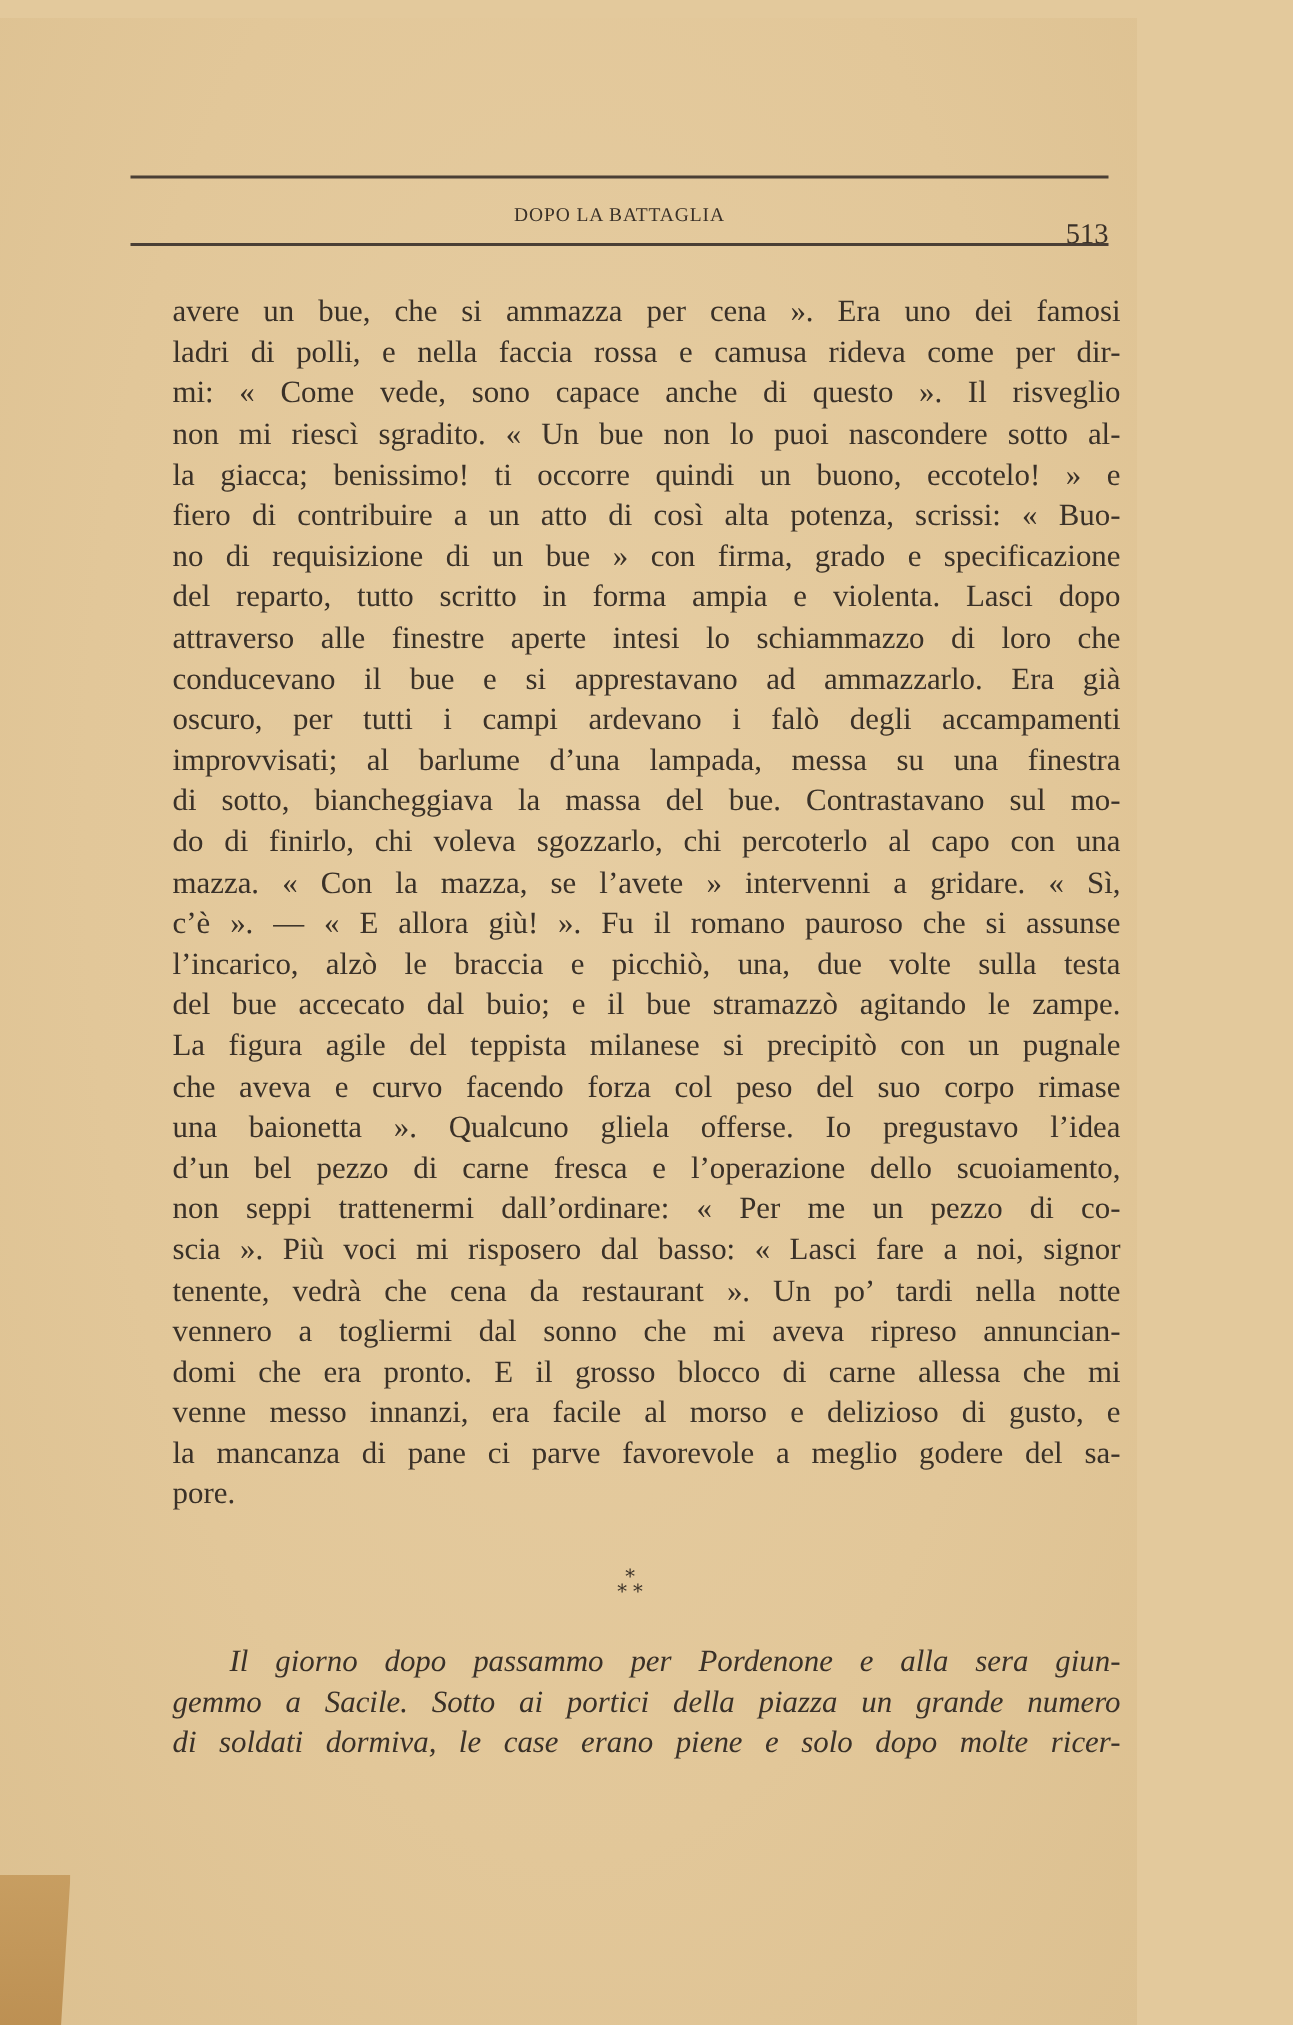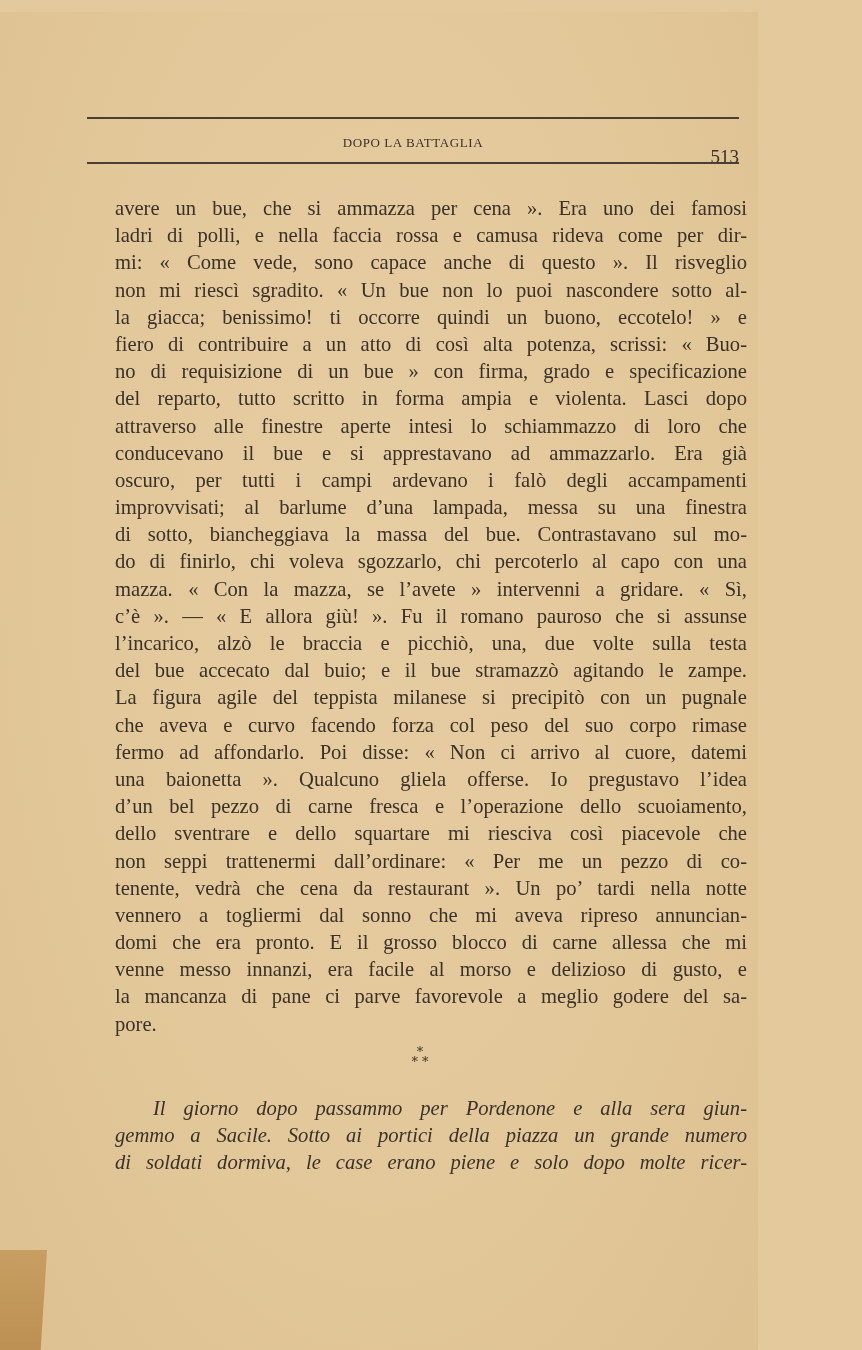--- a/index.html
+++ b/index.html
@@ -142,25 +142,24 @@
     <span class="line">oscuro, per tutti i campi ardevano i falò degli accampamenti</span>
     <span class="line">improvvisati; al barlume d’una lampada, messa su una finestra</span>
     <span class="line">di sotto, biancheggiava la massa del bue. Contrastavano sul mo-</span>
     <span class="line">do di finirlo, chi voleva sgozzarlo, chi percoterlo al capo con una</span>
     <span class="line">mazza. « Con la mazza, se l’avete » intervenni a gridare. « Sì,</span>
     <span class="line">c’è ». — « E allora giù! ». Fu il romano pauroso che si assunse</span>
     <span class="line">l’incarico, alzò le braccia e picchiò, una, due volte sulla testa</span>
     <span class="line">del bue accecato dal buio; e il bue stramazzò agitando le zampe.</span>
     <span class="line">La figura agile del teppista milanese si precipitò con un pugnale</span>
     <span class="line">che aveva e curvo facendo forza col peso del suo corpo rimase</span>
-    <span class="line">fermo ad affondarlo. Poi disse: « Non ci arrivo al cuore, datemi</span>
     <span class="line">una baionetta ». Qualcuno gliela offerse. Io pregustavo l’idea</span>
     <span class="line">d’un bel pezzo di carne fresca e l’operazione dello scuoiamento,</span>
-    <span class="line">dello sventrare e dello squartare mi riesciva così piacevole che</span>
     <span class="line">non seppi trattenermi dall’ordinare: « Per me un pezzo di co-</span>
+    <span class="line">scia ». Più voci mi risposero dal basso: « Lasci fare a noi, signor</span>
     <span class="line">tenente, vedrà che cena da restaurant ». Un po’ tardi nella notte</span>
     <span class="line">vennero a togliermi dal sonno che mi aveva ripreso annuncian-</span>
     <span class="line">domi che era pronto. E il grosso blocco di carne allessa che mi</span>
     <span class="line">venne messo innanzi, era facile al morso e delizioso di gusto, e</span>
     <span class="line">la mancanza di pane ci parve favorevole a meglio godere del sa-</span>
     <span class="line last">pore.</span>
   </div>
 
   <div class="asterism">
     <span class="top-star">*</span>

